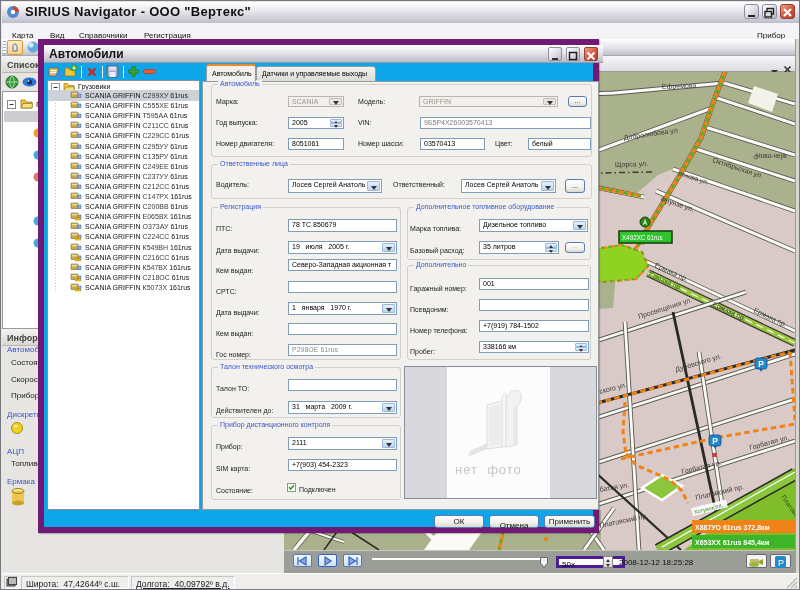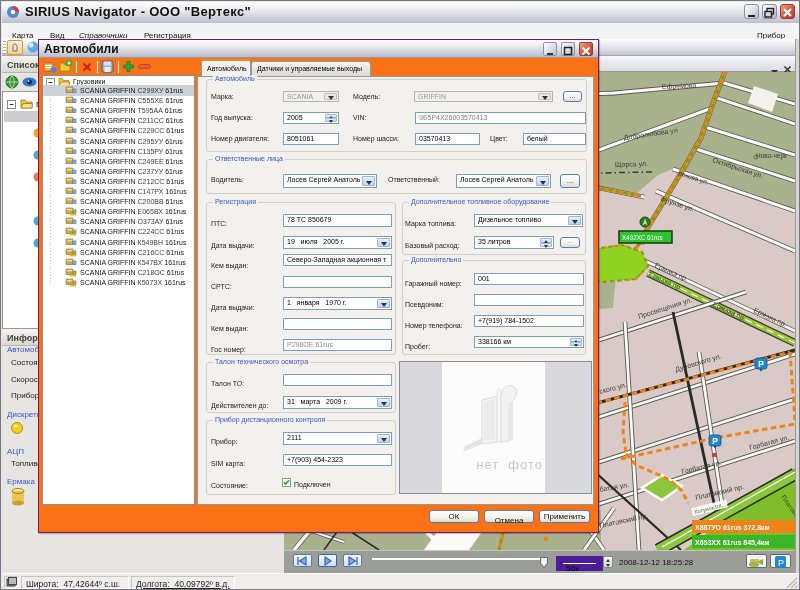--- a/index.html
+++ b/index.html
@@ -40,22 +40,22 @@
 #statusbar { left:1px; top:572px; width:798px; height:17px; background:#efeeec; border-top:1px solid #ffffff; font-size:8.5px; color:#222; }
 .spanel { position:absolute; top:2px; height:13px; border:1px solid #c8c6c2; border-right-color:#fff; border-bottom-color:#fff; background:#efeeec; }
 
 
 #playbar { left:283px; top:549px; width:511px; height:23px; background:#9b9d97; border-top:1px solid #c4c4c2; }
 .pbtn { position:absolute; top:3px; width:19px; height:13px; border:1px solid #5a7bb4; border-radius:2px;
   background:linear-gradient(#f4f8fc,#cfe0f2); }
 .pbtn svg { position:absolute; left:0; top:0; }
 
 
-#dlg { left:37px; top:38px; width:561px; height:494px; background:#f97316;
-  border:1px solid #701a75; box-shadow:1px 1px 1px rgba(0,0,0,.22); }
+#dlg { left:37px; top:38px; width:561px; height:494px; background:#0ea5e9;
+  border:6px solid #701a75; box-shadow:1px 1px 1px rgba(0,0,0,.22); }
 #dlgtitle { left:0; top:0; width:559px; height:18px;
   background:linear-gradient(#ffffff,#e4e4ea 45%,#c2c2ce 92%,#babac6); border-bottom:1px solid #9a9aa6; }
 #dlgtitle b { position:absolute; left:5px; top:2px; font-size:12px; color:#111; }
 .dcap { top:2px; width:14px; height:14px; border-radius:2px; border:1px solid #9090a2;
   background:linear-gradient(135deg,#ffffff,#dcdce6 55%,#bcbcca); }
 .dcap.close { background:linear-gradient(135deg,#f0a088,#d85540 55%,#b03a28); border-color:#93412f; }
 
 #dtool { left:3px; top:19px; width:158px; height:16px; }
 .dsep { position:absolute; top:2px; width:1px; height:12px; background:#c9c7c2; border-right:1px solid #fff; }
 
@@ -116,21 +116,21 @@
         <rect x="4" y="2.5" width="6.5" height="5.5" fill="none" stroke="#222" stroke-width="1.4"></rect>
         <rect x="2" y="5.5" width="6.5" height="5.5" fill="#d8d8e2" stroke="#222" stroke-width="1.4"></rect>
       </svg></div>
   <div class="abs capbtn close" style="left:779px;"><svg width="13" height="13">
         <path d="M3 3 L10 10 M10 3 L3 10" stroke="#fff" stroke-width="2.2"></path>
       </svg></div>
 
   <div id="menubar" class="abs">
     <span style="left:10px;">Карта</span>
     <span style="left:48px;">Вид</span>
-    <span style="left:77px;font-style:italic;">Справочники</span>
+    <span style="left:77px;">Справочники</span>
     <span style="left:142px;">Регистрация</span>
     <span style="left:755px;">Прибор</span>
   </div>
 
   <div id="toolband" class="abs"></div>
   <div class="abs" style="left:2px;top:40px;width:3px;height:13px;background:repeating-linear-gradient(#aaa 0 1px,#fff 1px 3px);"></div>
   <div class="abs" style="left:6px;top:39px;width:16px;height:15px;border:1px solid #d79a3c;border-radius:2px;background:linear-gradient(#fef0d0,#f8d088);">
     <svg width="14" height="13">
         <path d="M7 2 C5 2 5 4 5 5 L5 9 L9 9 L9 5 C9 4 9 2 7 2 Z" fill="#e8e4f8" stroke="#555" stroke-width="0.8"></path>
       </svg>
@@ -366,21 +366,21 @@
         <svg width="17" height="12">
           <path d="M5 2 L11.5 6 L5 10 Z M13 2 V10" stroke="#3366bb" fill="#88aadd" stroke-width="1.2"></path>
         </svg>
       </div>
     <div class="abs" style="left:88px;top:7px;width:175px;height:1.5px;background:#fff;"></div>
     <div class="abs" style="left:256px;top:3px;width:8px;height:11px;">
       <svg width="8" height="11">
           <path d="M0.5 0.5 H7.5 V6 L4 10.5 L0.5 6 Z" fill="#f0f4f0" stroke="#667"></path>
         </svg>
     </div>
-    <div class="abs" style="left:272px;top:5px;width:47px;height:12px;background:#fff;border:7px solid #4c1d95;font-size:8px;padding:1px 0 0 3px;">50x</div>
+    <div class="abs" style="left:272px;top:5px;width:69px;height:12px;background:#fff;border:3px solid #4c1d95;font-size:8px;padding:1px 0 0 3px;">50x</div>
     <div class="abs" style="left:319px;top:5px;width:10px;height:12px;background:linear-gradient(#f8f8f8,#d8d8d8);border:1px solid #888;">
       <span class="tri-u" style="left:2px;top:2px;"></span>
         <span class="tri-d" style="left:2px;top:7px;"></span>
     </div>
     <div class="abs" style="left:335px;top:6.5px;font-size:8px;color:#111;">2008-12-12 18:25:28</div>
     <div class="abs" style="left:462px;top:3px;width:21px;height:14px;border:1px solid #667;border-radius:2px;background:#f4f4f2;">
       <svg width="19" height="14">
           <rect x="3" y="4" width="9" height="6" rx="1" fill="#c8b868"></rect>
           <path d="M12 6 L16 4 V10 L12 8 Z" fill="#88aa33"></path>
           <ellipse cx="7" cy="9.5" rx="5" ry="2.5" fill="#9aba41"></ellipse>
@@ -772,21 +772,21 @@
 <div id="photo">
   <div class="band"></div>
   <svg class="abs" style="left:57px;top:16px;" width="80" height="80">
     <path d="M25 66 L6 74 L8 68 L25 60 Z" fill="#e4e4e4"></path>
     <path d="M25 22 L25 66 L40 64 L40 18 Z" fill="#f4f4f4" stroke="#dcdcdc" stroke-width="1"></path>
     <path d="M27 24 L27 63 L38 61.5 L38 21 Z" fill="#ececec"></path>
     <path d="M40 18 L40 64 L44 64 L44 14 C44 8 40 10 40 18 Z" fill="#f7f7f7" stroke="#e0e0e0"></path>
     <path d="M44 64 L44 20 C44 10 50 6 56 8 C62 11 60 20 54 24 L52 25 L52 63 Z" fill="#f2f2f2" stroke="#dedede"></path>
     <path d="M52 25 L52 63 L56 62 L56 23 Z" fill="#e8e8e8"></path>
   </svg>
-  <div class="abs" style="left:50px;width:93px;top:95px;text-align:right;font-size:13px;color:#c6c6c6;letter-spacing:1px;">нет&nbsp;&nbsp;фото</div>
+  <div class="abs" style="left:50px;width:93px;top:95px;text-align:left;font-size:13px;color:#c6c6c6;letter-spacing:1px;">нет&nbsp;&nbsp;фото</div>
 </div>
     </div>
 </div>
 
     <div id="okbar" class="abs">
       <div class="btn" style="left:390px;top:0px;width:50px;height:13px;padding-top:1px;">ОК</div>
       <div class="btn" style="left:445px;top:0px;width:50px;height:13px;padding-top:5px;">Отмена</div>
       <div class="btn" style="left:500px;top:0px;width:51px;height:13px;padding-top:1px;">Применить</div>
     </div>
   </div>

